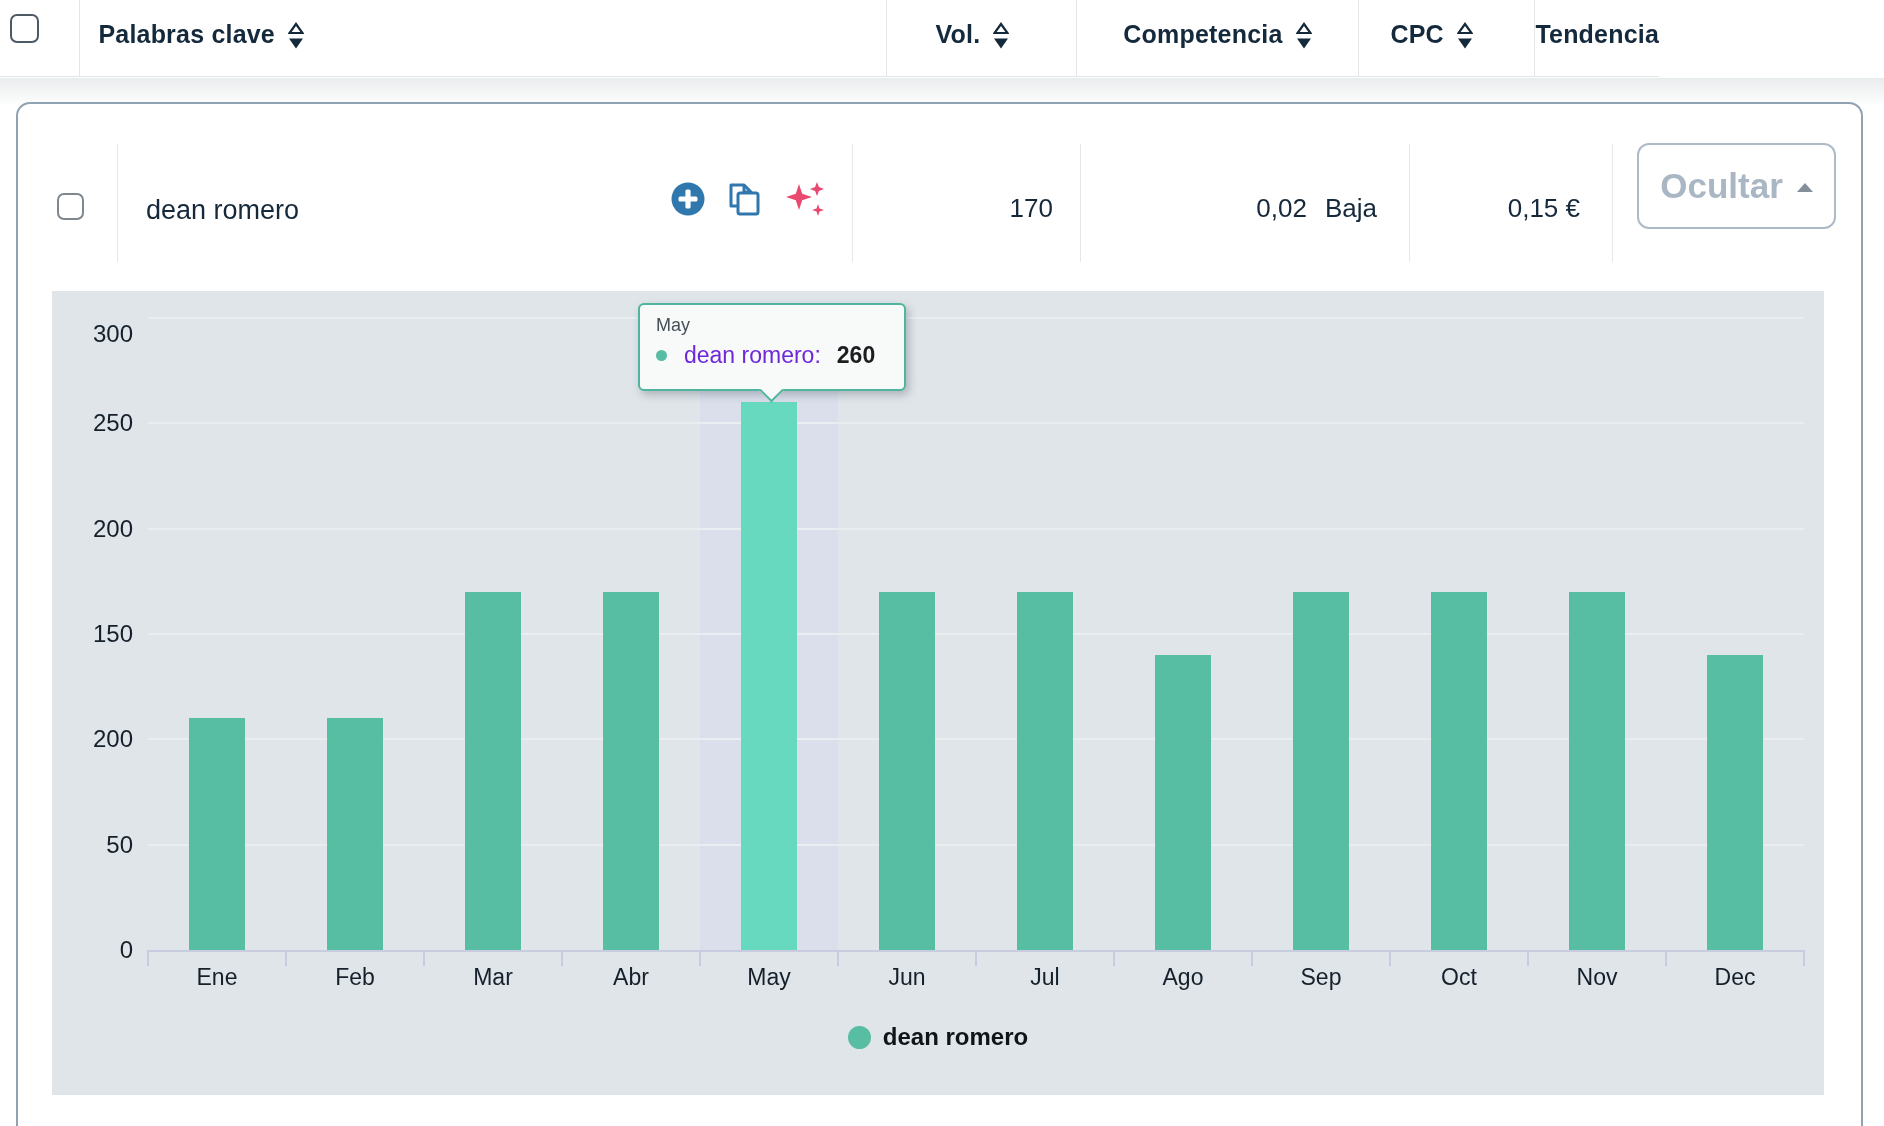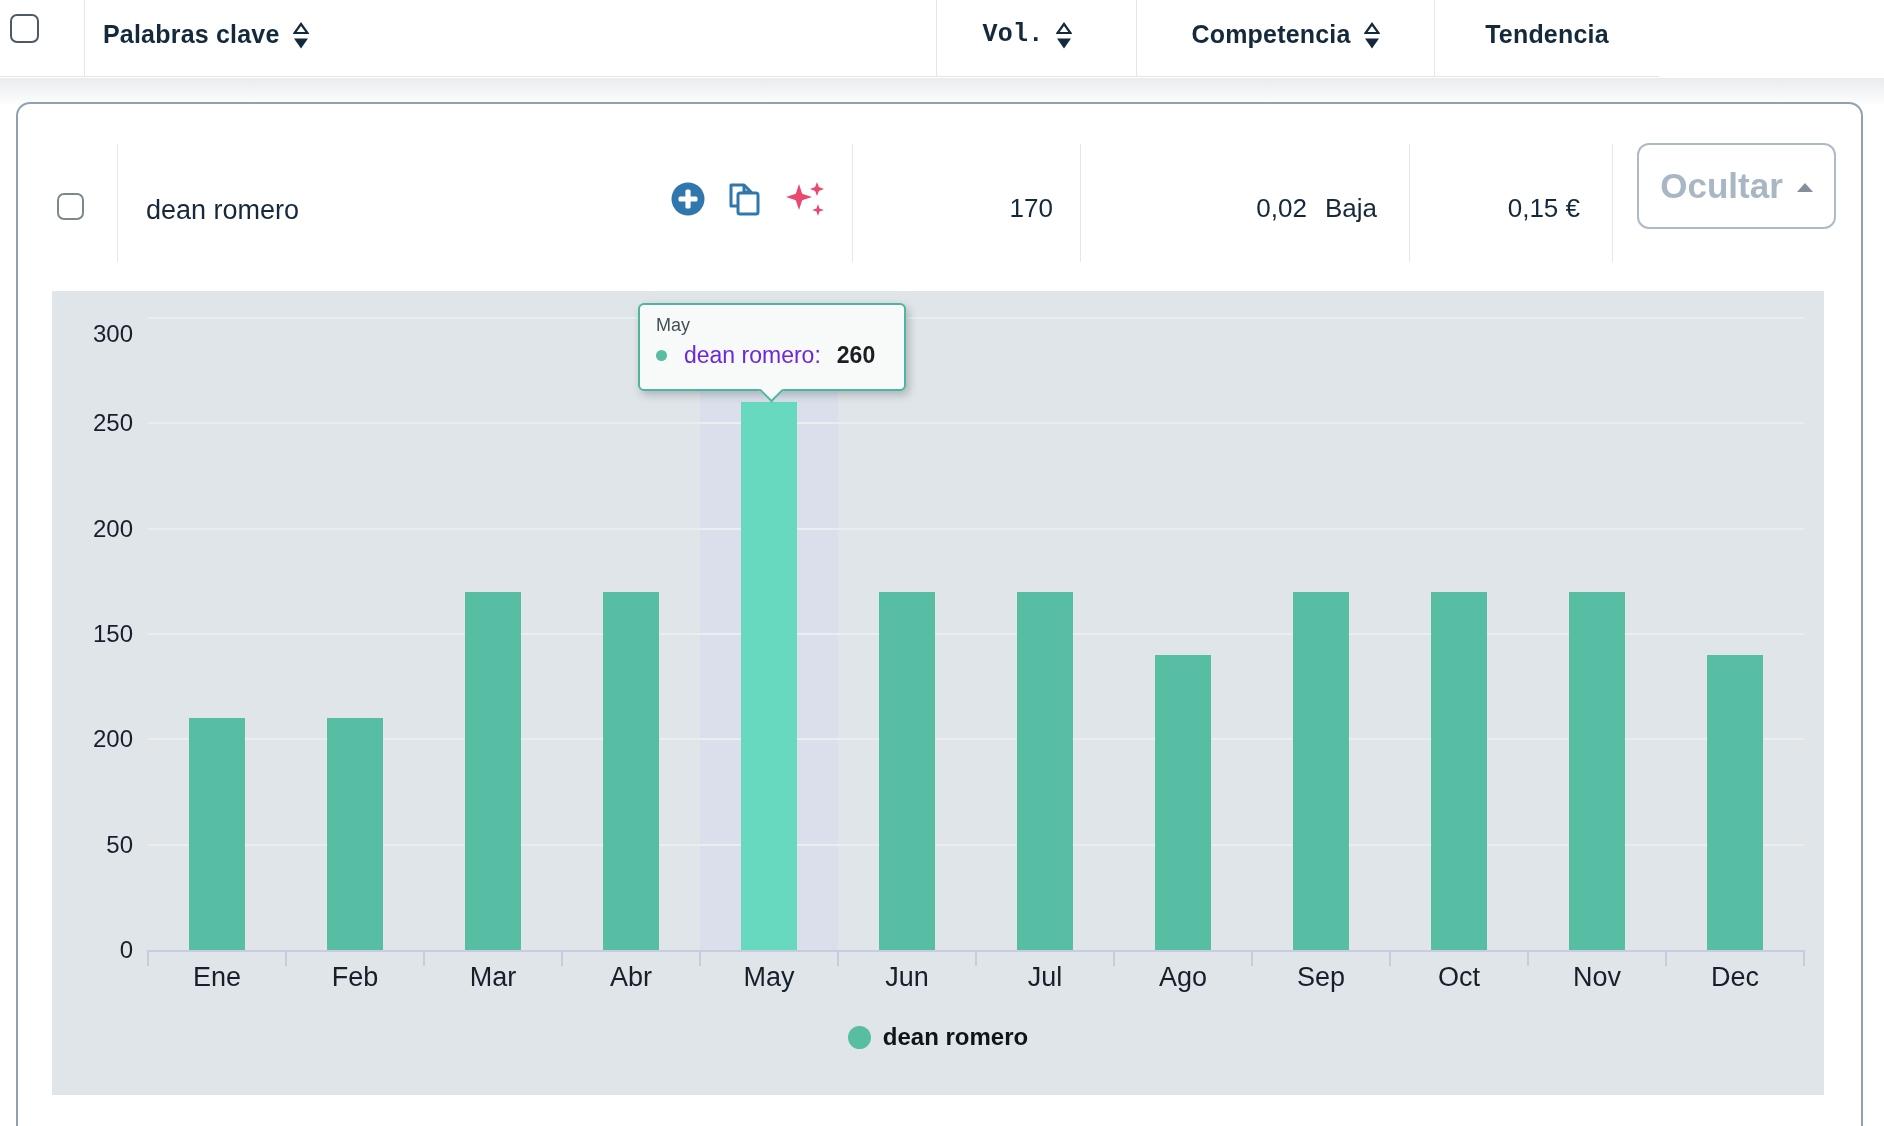--- a/index.html
+++ b/index.html
@@ -7,21 +7,21 @@
               font-family:"Liberation Sans","DejaVu Sans",sans-serif; }
   .page { position:relative; width:1884px; height:1126px; }
 
   
   .table-header { position:absolute; top:0; left:0; width:1659px; height:77px;
                   background:#fff; display:flex; border-bottom:1px solid #e2e6e9; }
   .th-cell { border-right:1px solid #e3e7ea; display:flex; align-items:center;
              justify-content:center; height:100%; padding-bottom:8px; }
   .th-cell.c-check   { width:85px;  justify-content:flex-start; }
   .th-cell.c-keyword { width:852px; justify-content:flex-start; padding-left:18px; }
-  .th-cell.c-vol     { width:200px; padding-right:18px;font-family:Liberation Mono, monospace; }
+  .th-cell.c-vol     { width:200px; padding-right:18px; }
   .th-cell.c-comp    { width:298px; }
   .th-cell.c-cpc     { width:185px; padding-right:30px; }
   .th-cell.c-trend   { flex:1; border-right:none; }
   .th-label { font-size:25px; font-weight:700; color:#14293c; letter-spacing:.2px; }
   .sort-icon { margin-left:13px; margin-top:3px; display:block; }
   .checkbox { border-radius:7px; background:#fff; }
   .header-checkbox { width:29px; height:29px; border:2px solid #4d5a66;
                      margin-left:10px; margin-top:-12px; }
 
   .gradient-strip { position:absolute; top:78px; left:0; width:1884px; height:26px;
@@ -58,21 +58,21 @@
                  background:#e0e5e9; }
   .plot { position:absolute; left:96px; top:27px; width:1656px; height:632px; }
   .gridline { position:absolute; left:0; width:100%; height:2px; background:#eaeef1; }
   .hover-band { position:absolute; }
   .axis-line { position:absolute; left:0; top:632px; width:100%; height:2px; background:#c7cce0; }
   .tick { position:absolute; top:632px; width:2px; height:16px; background:#c7cce0; }
   .chart-bar { position:absolute; bottom:0; width:56px; }
   .y-label { position:absolute; right:1691px; width:80px; height:30px; line-height:30px;
              text-align:right; font-size:24px; color:#15202b; white-space:nowrap; }
   .x-label { position:absolute; top:644px; height:30px; line-height:30px; width:138px;
-             text-align:center; font-size:27px; color:#15202b; }
+             text-align:center; font-size:23px; color:#15202b; }
 
   .legend { position:absolute; left:0; top:730px; width:100%; height:32px;
             display:flex; align-items:center; justify-content:center; gap:12px; }
   .legend-dot { width:23px; height:23px; border-radius:50%; }
   .legend-label { font-size:24px; font-weight:700; color:#0f1419; }
 
   .tooltip { position:absolute; left:586px; top:12px; width:268px; height:88px;
              background:#f8f9f9; border:2px solid #4fb59e; border-radius:6px;
              box-shadow:3px 4px 8px rgba(75,88,100,.35); padding:10px 16px; z-index:5; }
   .tooltip-title { font-size:18px; color:#454f58; }
@@ -102,20 +102,27 @@
     </div>
     <div class="th-cell c-vol">
       <span class="th-label">Vol.</span>
       <svg class="sort-icon" width="16" height="28" viewBox="0 0 16 28">
         <polygon points="8,2 14.5,11 1.5,11" fill="#ffffff" stroke="#14293c" stroke-width="2.2"></polygon>
         <polygon points="1,16.5 15,16.5 8,26.5" fill="#14293c"></polygon>
       </svg>
     </div>
     <div class="th-cell c-comp">
       <span class="th-label">Competencia</span>
+      <svg class="sort-icon" width="16" height="28" viewBox="0 0 16 28">
+        <polygon points="8,2 14.5,11 1.5,11" fill="#ffffff" stroke="#14293c" stroke-width="2.2"></polygon>
+        <polygon points="1,16.5 15,16.5 8,26.5" fill="#14293c"></polygon>
+      </svg>
+    </div>
+    <div class="th-cell c-cpc">
+      <span class="th-label">CPC</span>
       <svg class="sort-icon" width="16" height="28" viewBox="0 0 16 28">
         <polygon points="8,2 14.5,11 1.5,11" fill="#ffffff" stroke="#14293c" stroke-width="2.2"></polygon>
         <polygon points="1,16.5 15,16.5 8,26.5" fill="#14293c"></polygon>
       </svg>
     </div>
     <div class="th-cell c-trend">
       <span class="th-label">Tendencia</span>
     </div>
   </div>
 

